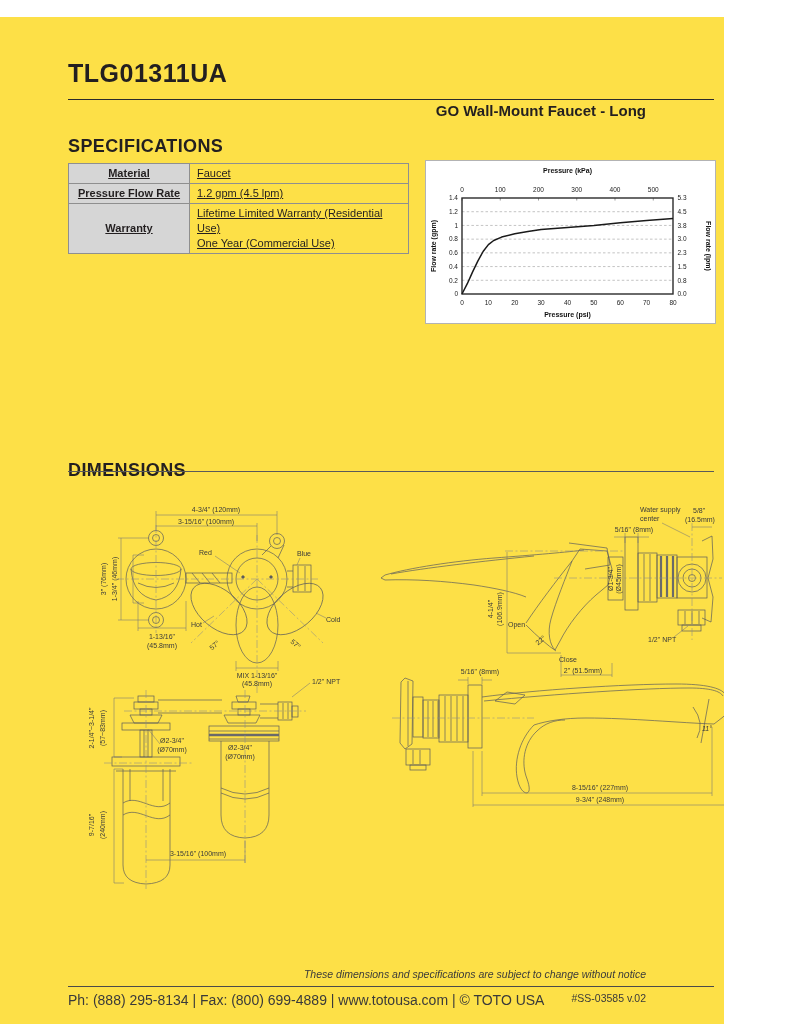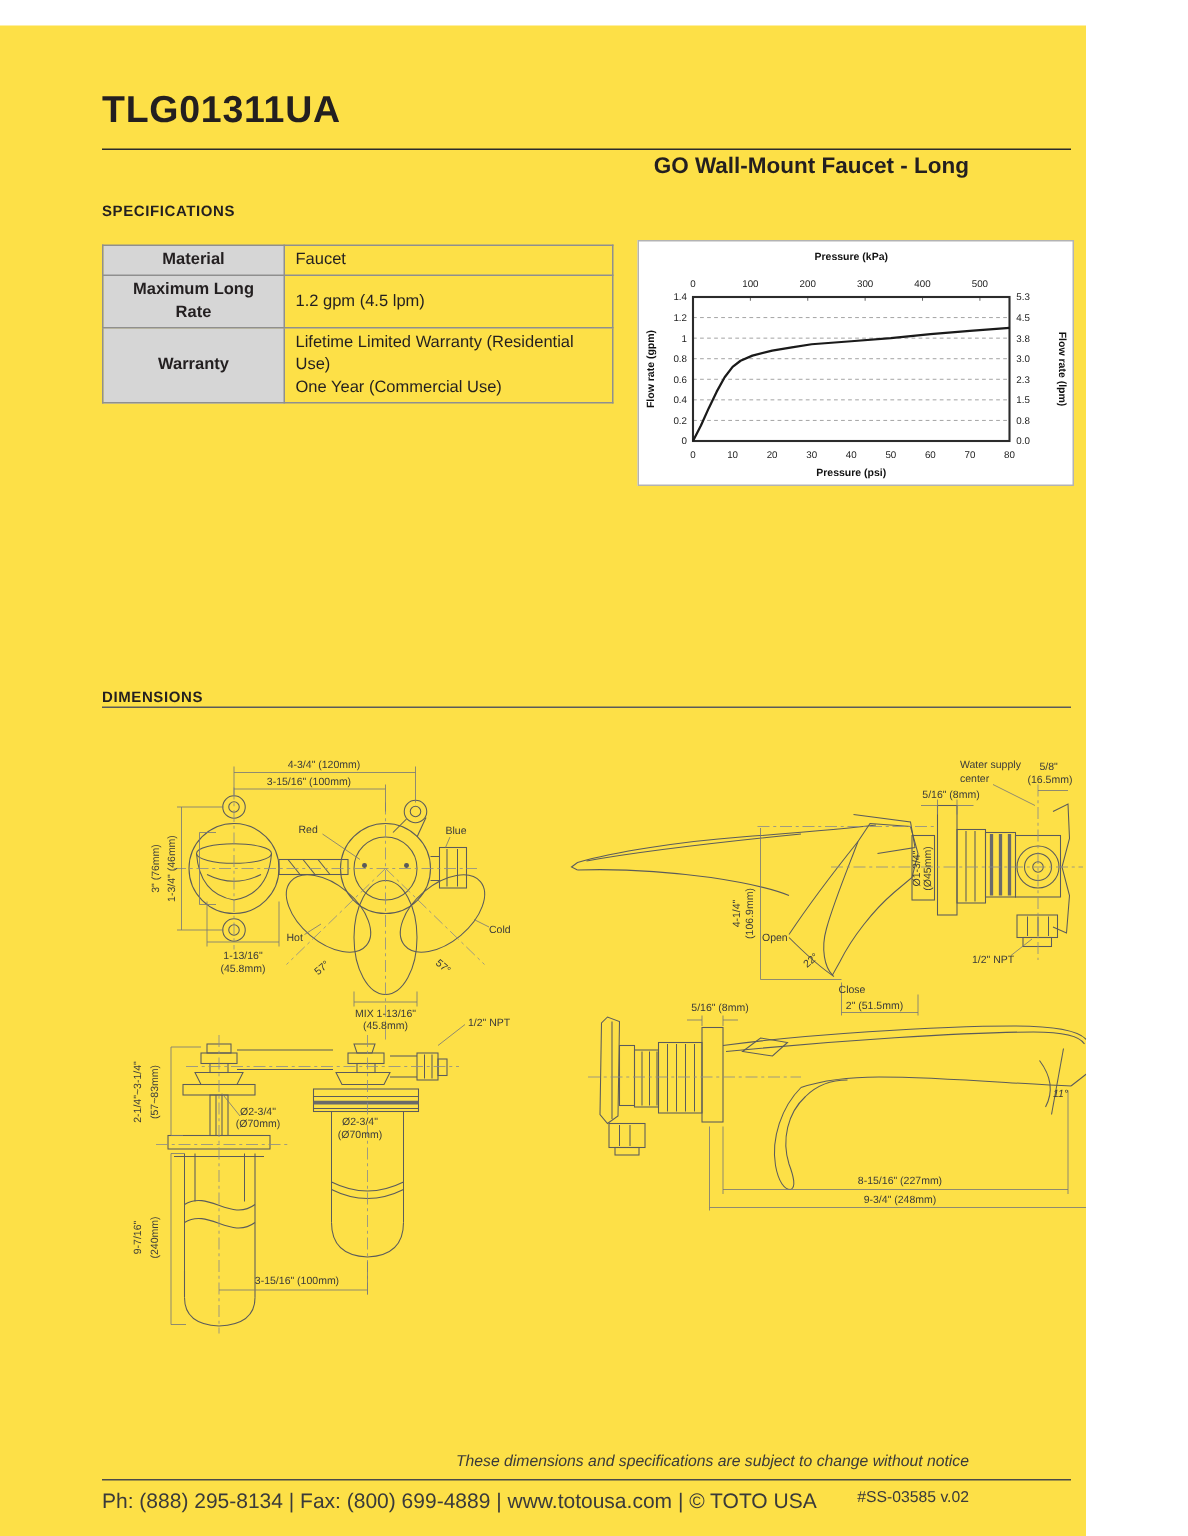--- a/index.html
+++ b/index.html
@@ -1,26 +1,26 @@
 <!DOCTYPE html>
 <html><head>
 <meta charset="utf-8">
 <style>
   html,body{margin:0;padding:0;background:#ffffff;}
   .page{position:relative;width:724px;height:1024px;background:#fde047;
         font-family:"Liberation Sans",sans-serif;color:#231f20;overflow:hidden;margin-top:17px;}
   .h1{position:absolute;left:68px;top:42px;font-size:25px;font-weight:bold;letter-spacing:.5px;}
   .title-rule{position:absolute;left:68px;top:82px;width:646px;border-top:1.4px solid #2b2b2b;}
   .subtitle{position:absolute;right:78px;top:85px;font-size:15px;font-weight:bold;text-align:center;}
-  .sec-head{position:absolute;font-size:10px;font-weight:bold;letter-spacing:.4px;}
+  .sec-head{position:absolute;font-size:18px;font-weight:bold;letter-spacing:.4px;}
   #specs-head{left:68px;top:119px;}
   #dims-head{left:68px;top:443px;}
   .dims-rule{position:absolute;left:68px;top:454px;width:646px;border-top:1px solid #5a5a5a;}
   .spec-table{position:absolute;left:68px;top:146px;border-collapse:collapse;}
-  .spec-table td{border:1px solid #8f8f8f;font-size:11px;padding:2px 7px;line-height:15px;vertical-align:middle;}
+  .spec-table td{border:1px solid #8f8f8f;font-size:11px;padding:2px 7px;line-height:15px;vertical-align:middle;text-decoration:underline;}
   td.spec-label{background:#d6d6d6;font-weight:bold;text-align:center;width:106px;}
   td.spec-value{width:204px;white-space:pre-line;}
   .chart-box{position:absolute;left:425px;top:143px;width:291px;height:164px;
              border:1px solid #b3b3b3;box-sizing:border-box;background:#fff;}
   #flow-chart text{font-family:"Liberation Sans",sans-serif;}
   .drawings{position:absolute;left:64px;top:468px;}
   .drawings text{fill:#3a3a3a;font-size:7px;font-family:"Liberation Sans",sans-serif;}
   .footer-logo{position:absolute;left:68px;top:934px;font-family:"Liberation Serif",serif;
                font-weight:bold;font-size:31px;letter-spacing:1px;color:#1d1d1d;}
   .footer-logo .reg{font-size:9px;font-family:"Liberation Sans",sans-serif;}
@@ -40,21 +40,21 @@
 
   <div class="sec-head" id="specs-head">SPECIFICATIONS</div>
 
   <table class="spec-table">
     <tbody>
         <tr>
       <td class="spec-label">Material</td>
       <td class="spec-value">Faucet</td>
     </tr>
     <tr>
-      <td class="spec-label">Maximum Long Rate</td>
+      <td class="spec-label">Pressure Flow Rate</td>
       <td class="spec-value">1.2 gpm (4.5 lpm)</td>
     </tr>
     <tr>
       <td class="spec-label">Warranty</td>
       <td class="spec-value">Lifetime Limited Warranty (Residential Use)
 One Year (Commercial Use)</td>
     </tr>
   </tbody>
     </table>
 

